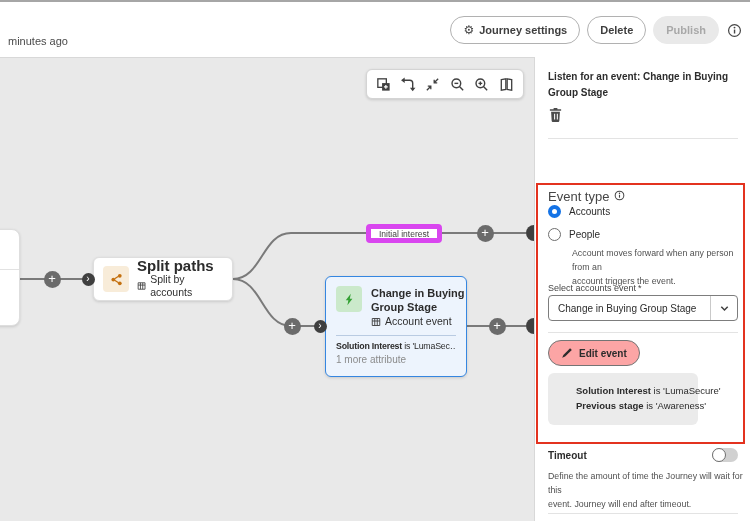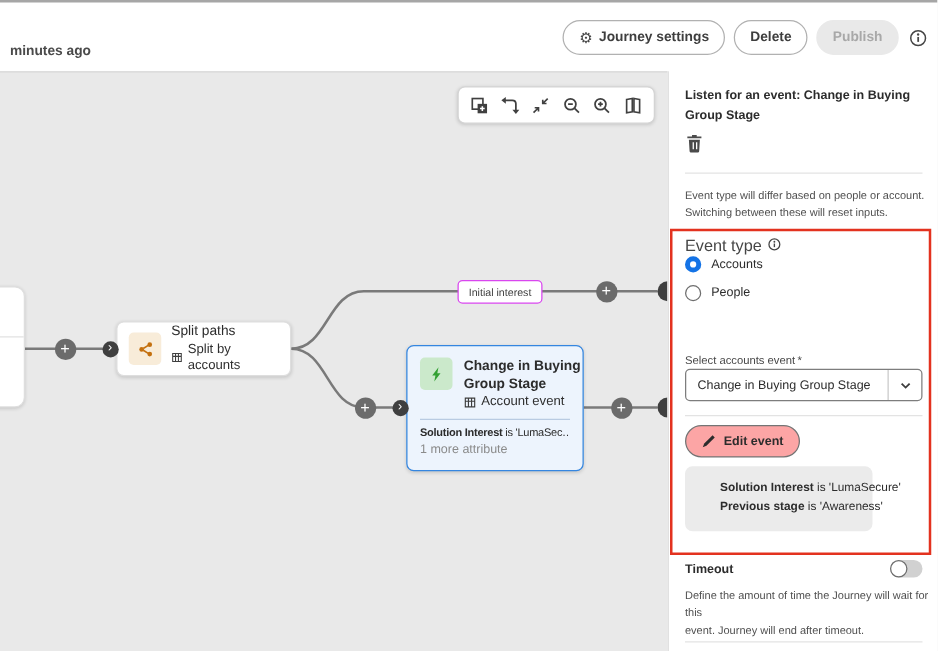--- a/index.html
+++ b/index.html
@@ -2,21 +2,21 @@
 <html><head>
 <meta charset="utf-8">
 <style>
   * { margin:0; padding:0; box-sizing:border-box; }
   body { font-family:"Liberation Sans", sans-serif; background:#fff; }
   #app { position:relative; width:750px; height:521px; overflow:hidden; background:#fff; }
   .frame-top { position:absolute; left:0; top:0; width:750px; height:2px; background:#a6a6a6; z-index:50; }
 
   
   .topbar { position:absolute; left:0; top:2px; width:750px; height:55px; background:#fff; }
-  .saved-status { position:absolute; left:8px; top:33px; font-size:11px; color:#4a4a4a;font-weight:bold; }
+  .saved-status { position:absolute; left:8px; top:33px; font-size:11px; color:#4a4a4a; }
   .topbar-actions { position:absolute; right:8px; top:14px; display:flex; align-items:center; gap:7px; }
   .btn { display:inline-flex; align-items:center; gap:5px; height:28px; padding:0 12px;
          border:1.5px solid #b1b1b1; border-radius:15px; background:#fff; font-size:11px;
          color:#3e3e3e; font-weight:bold; cursor:pointer; white-space:nowrap; }
   .btn.disabled { background:#e9e9e9; border-color:#e9e9e9; color:#a8a8a8; }
   .gear-glyph { font-size:12px; line-height:1; color:#464646; font-weight:normal; }
   .info-btn { display:inline-flex; width:16px; height:16px; align-items:center; justify-content:center; }
 
   
   .canvas { position:absolute; left:0; top:57px; width:534px; height:464px; background:#e9e9e9; border-top:1px solid #d8d8d8; }
@@ -24,39 +24,39 @@
 
   .node-card { position:absolute; background:#fff; border:1px solid #dedede; border-radius:6px;
                box-shadow:0 1px 3px rgba(0,0,0,.14); }
   .partial-card { left:-34px; top:171px; width:54px; height:97px; border-radius:8px; }
   .partial-card .pc-div { position:absolute; left:0; top:39px; width:100%; height:1px; background:#e2e2e2; }
 
   .split-card { left:93px; top:199px; width:140px; height:44px; display:flex; align-items:center; padding:0 9px; gap:8px; }
   .node-icon { width:26px; height:26px; border-radius:4px; display:flex; align-items:center; justify-content:center; flex:0 0 auto; }
   .icon-orange { background:#f8ecd9; }
   .icon-green  { background:#cbe9cb; }
-  .node-title { font-size:11px; font-weight:normal; color:#2c2c2c; line-height:13px; }
+  .node-title { font-size:15px; font-weight:bold; color:#2c2c2c; line-height:13px; }
   .node-sub { display:flex; align-items:center; gap:4px; font-size:10.5px; color:#2f2f2f; line-height:13px; margin-top:1px; }
 
   .event-card { left:325px; top:218px; width:142px; height:101px; background:#edf4fd; border:1.5px solid #3586e0; padding:9px 10px 0 10px; }
   .event-head { display:flex; gap:9px; }
   .event-title { font-size:11px; font-weight:bold; color:#2c2c2c; line-height:14px; width:100px; }
   .event-divider { margin-top:7px; height:1px; background:#b9cbe2; }
   .event-attr { margin-top:5px; font-size:8.8px; letter-spacing:-0.2px; color:#2c2c2c; white-space:nowrap; overflow:hidden; }
   .event-attr b { font-weight:bold; }
   .event-more { margin-top:3px; font-size:10px; color:#8b8b8b; }
 
   .plus-circle { position:absolute; width:17px; height:17px; border-radius:50%; background:#6b6b6b;
                  color:#fff; font-size:13px; line-height:15px; text-align:center; cursor:pointer; }
   .arrow-circle { position:absolute; width:13px; height:13px; border-radius:50%; background:#3f3f3f;
                   color:#fff; font-size:10px; line-height:11px; text-align:center; }
   .end-cap { position:absolute; width:8px; height:16px; background:#3f3f3f; border-radius:8px 0 0 8px; }
 
   .path-pill { position:absolute; left:366px; top:166px; height:19px; padding:0 8px; background:#fff;
-               border:1px solid #d946ef; border-radius:4px; font-size:8.5px; color:#3e3e3e;
+               border:5px solid #d946ef; border-radius:4px; font-size:8.5px; color:#3e3e3e;
                display:flex; align-items:center; white-space:nowrap; }
 
   .canvas-toolbar { position:absolute; left:366px; top:11px; width:158px; height:30px; background:#fff;
                     border:1px solid #d4d4d4; border-radius:6px; box-shadow:0 1px 3px rgba(0,0,0,.15);
                     display:flex; align-items:center; justify-content:space-around; padding:0 4px; }
   .tool-btn { width:23px; height:23px; display:flex; align-items:center; justify-content:center; cursor:pointer; border-radius:3px; }
 
   
   .panel { position:absolute; left:534px; top:57px; width:216px; height:464px; background:#fff; border-left:1px solid #d8d8d8; }
   .panel-title { position:absolute; left:13px; top:12px; width:196px; font-size:10px; font-weight:bold;
@@ -253,22 +253,20 @@
 Group Stage</div>
 
     <span class="trash-btn">
       <svg width="15" height="16" viewBox="0 0 16 17">
           <path fill="#4b4b4b" d="M6 1h4v1.4h4v1.5H2V2.4h4V1zM3.3 5h9.4l-.6 9.6c-.05.8-.7 1.4-1.5 1.4H5.4c-.8 0-1.45-.6-1.5-1.4L3.3 5zm3.2 2.2v6h1.1v-6H6.5zm2.9 0v6h1.1v-6H9.4z"></path>
         </svg>
     </span>
 
     <div class="p-divider" style="top:81px;"></div>
 
-    <div class="panel-desc">Event type will differ based on people or account.
-Switching between these will reset inputs.</div>
 
     <div class="annotation"></div>
 
     <div class="event-type-row">
       <span>Event type</span>
       <span>
         <svg width="11" height="11" viewBox="0 0 16 16">
             <circle cx="8" cy="8" r="6.3" fill="none" stroke="#464646" stroke-width="1.5"></circle>
             <rect x="7.2" y="7" width="1.6" height="4.2" fill="#464646"></rect>
             <circle cx="8" cy="4.9" r="1.1" fill="#464646"></circle>
@@ -278,20 +276,22 @@
 
     <div class="radio-row" style="top:148px;">
       <span class="radio on"></span>
       <span class="r-label">Accounts</span>
     </div>
     <div class="radio-row" style="top:171px;">
       <span class="radio off"></span>
       <span class="r-label">People</span>
     </div>
 
+    <div class="helper">Account moves forward when any person from an
+account triggers the event.</div>
 
     <div class="select-label">
       <span>Select accounts event</span><span class="req">*</span>
     </div>
 
     <div class="dropdown">
       <span class="dd-value">Change in Buying Group Stage</span>
       <span class="dd-sep"></span>
       <span class="dd-chev">
         <svg width="11" height="11" viewBox="0 0 12 12">

